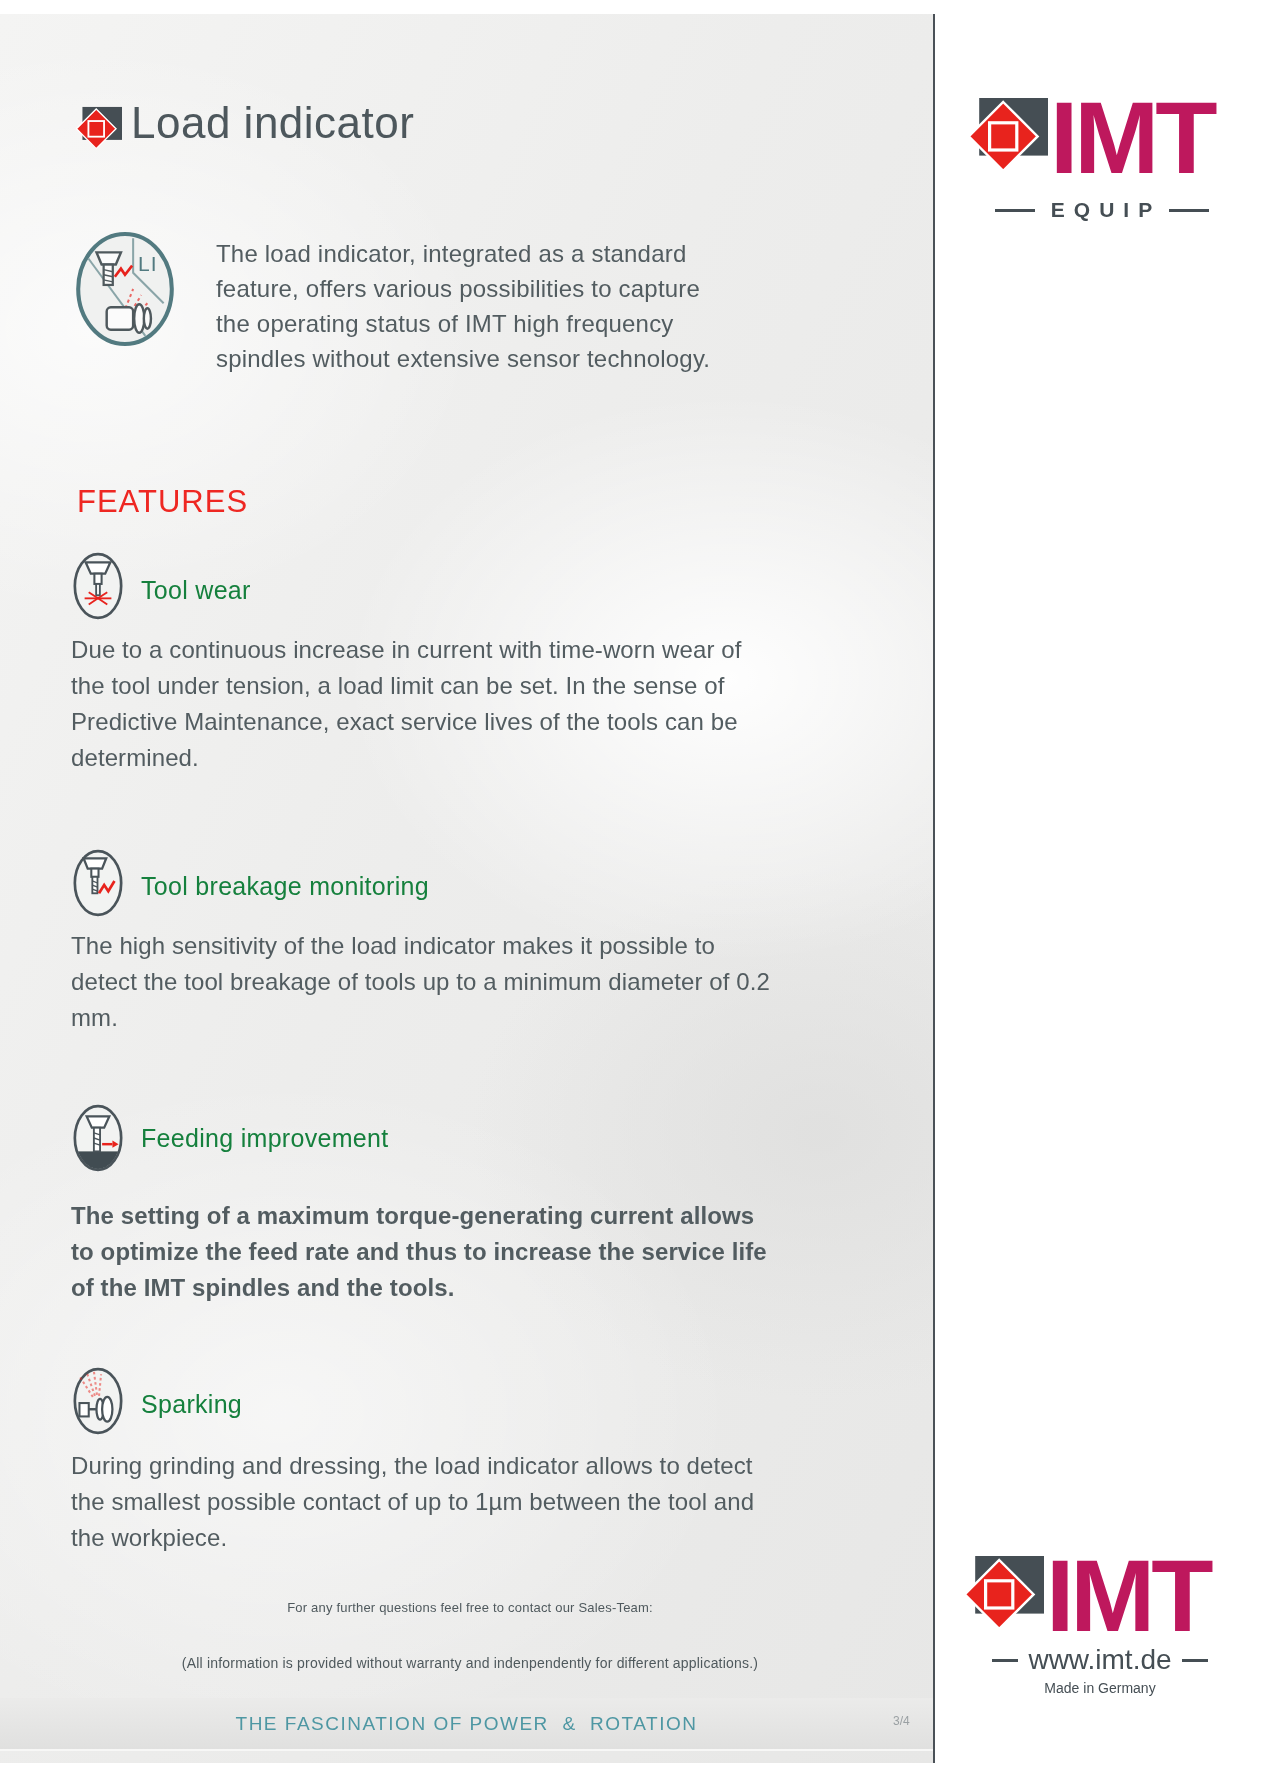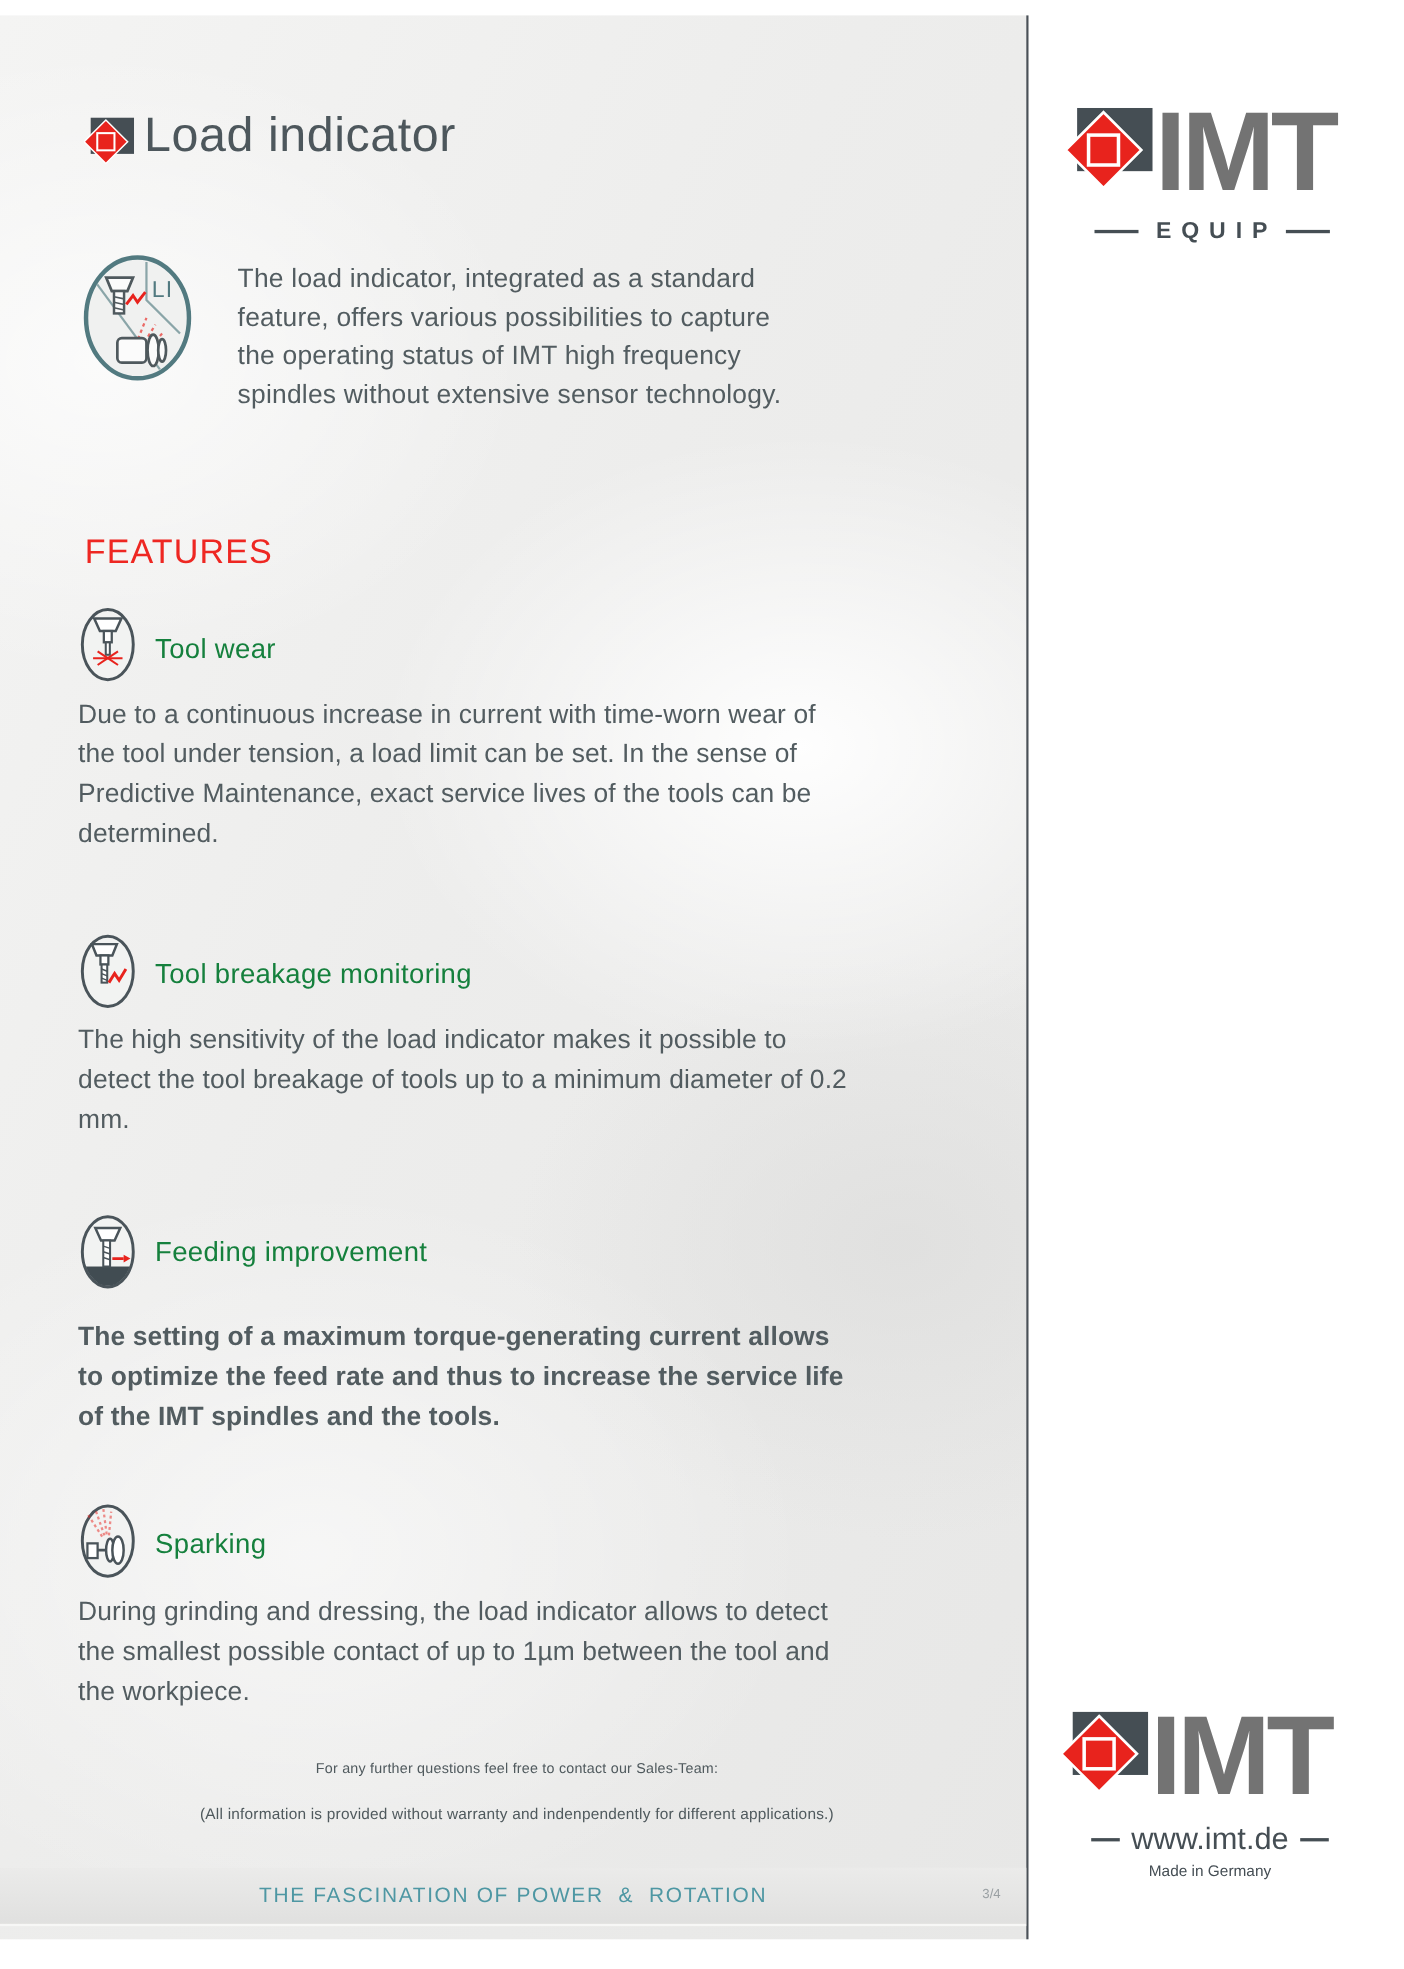--- a/index.html
+++ b/index.html
@@ -47,48 +47,48 @@
     color:#525c60;letter-spacing:0.1px;
   }
   #f1-icon{top:551px;} #f1-title{top:576px;} #f1-text{top:632px;}
   #f2-icon{top:848px;} #f2-title{top:872px;} #f2-text{top:928px;}
   #f3-icon{top:1103px;} #f3-title{top:1124px;} #f3-text{top:1198px;font-weight:bold;}
   #f4-icon{top:1366px;} #f4-title{top:1390px;} #f4-text{top:1448px;}
   
   .contact{position:absolute;left:40px;top:1600px;width:860px;text-align:center;color:#4f595d;}
   .contact-prompt{font-size:13px;letter-spacing:0.2px;}
   .contact-email{display:block;margin-top:27px;font-size:16px;color:#4f595d;text-decoration:none;}
-  .contact-disclaimer{margin-top:26px;font-size:14px;letter-spacing:0.2px;}
+  .contact-disclaimer{margin-top:40px;font-size:14px;letter-spacing:0.2px;}
   
   .strip{
     position:absolute;left:0;top:1698px;width:933px;height:51px;
     background:linear-gradient(#ebebea,#e0e0df);
     border-bottom:2px solid #f7f7f6;
   }
   .tagline{
     position:absolute;left:0;right:0;top:15px;text-align:center;
     font-size:19px;letter-spacing:1.5px;color:#4e97a3;white-space:pre;
   }
   .page-num{position:absolute;left:893px;top:16px;font-size:12px;color:#9aa0a3;}
   
   .brand-top{position:absolute;left:968px;top:98px;width:268px;}
   .brand-bottom{position:absolute;left:964px;top:1556px;width:272px;}
   .brand-row{display:flex;align-items:flex-start;}
   .brand-mark{width:80px;height:80px;flex:0 0 auto;}
   .brand-name{
-    font-weight:bold;font-size:102px;line-height:80px;color:#737373;
+    font-weight:bold;font-size:102px;line-height:80px;color:#be185d;
     letter-spacing:-4px;margin-left:2px;
   }
   .equip-row,.web-row{
     display:flex;align-items:center;justify-content:center;margin-top:20px;color:#454e54;
   }
   .dash{height:3px;background:#454e54;flex:0 0 auto;}
   .equip-row .dash{width:40px;}
   .equip-label{font-size:21px;letter-spacing:9px;margin:0 8px 0 16px;font-weight:bold;}
-  .web-row{margin-top:20px;}
+  .web-row{margin-top:8px;}
   .web-row .dash{width:26px;}
   .web-label{font-size:28px;margin:0 10px;color:#454e54;text-decoration:none;}
   .origin{margin-top:4px;text-align:center;font-size:14px;color:#454e54;}
   svg{display:block;}
 </style>
 </head>
 <body>
 
 <svg width="0" height="0" style="position:absolute">
   <defs>

